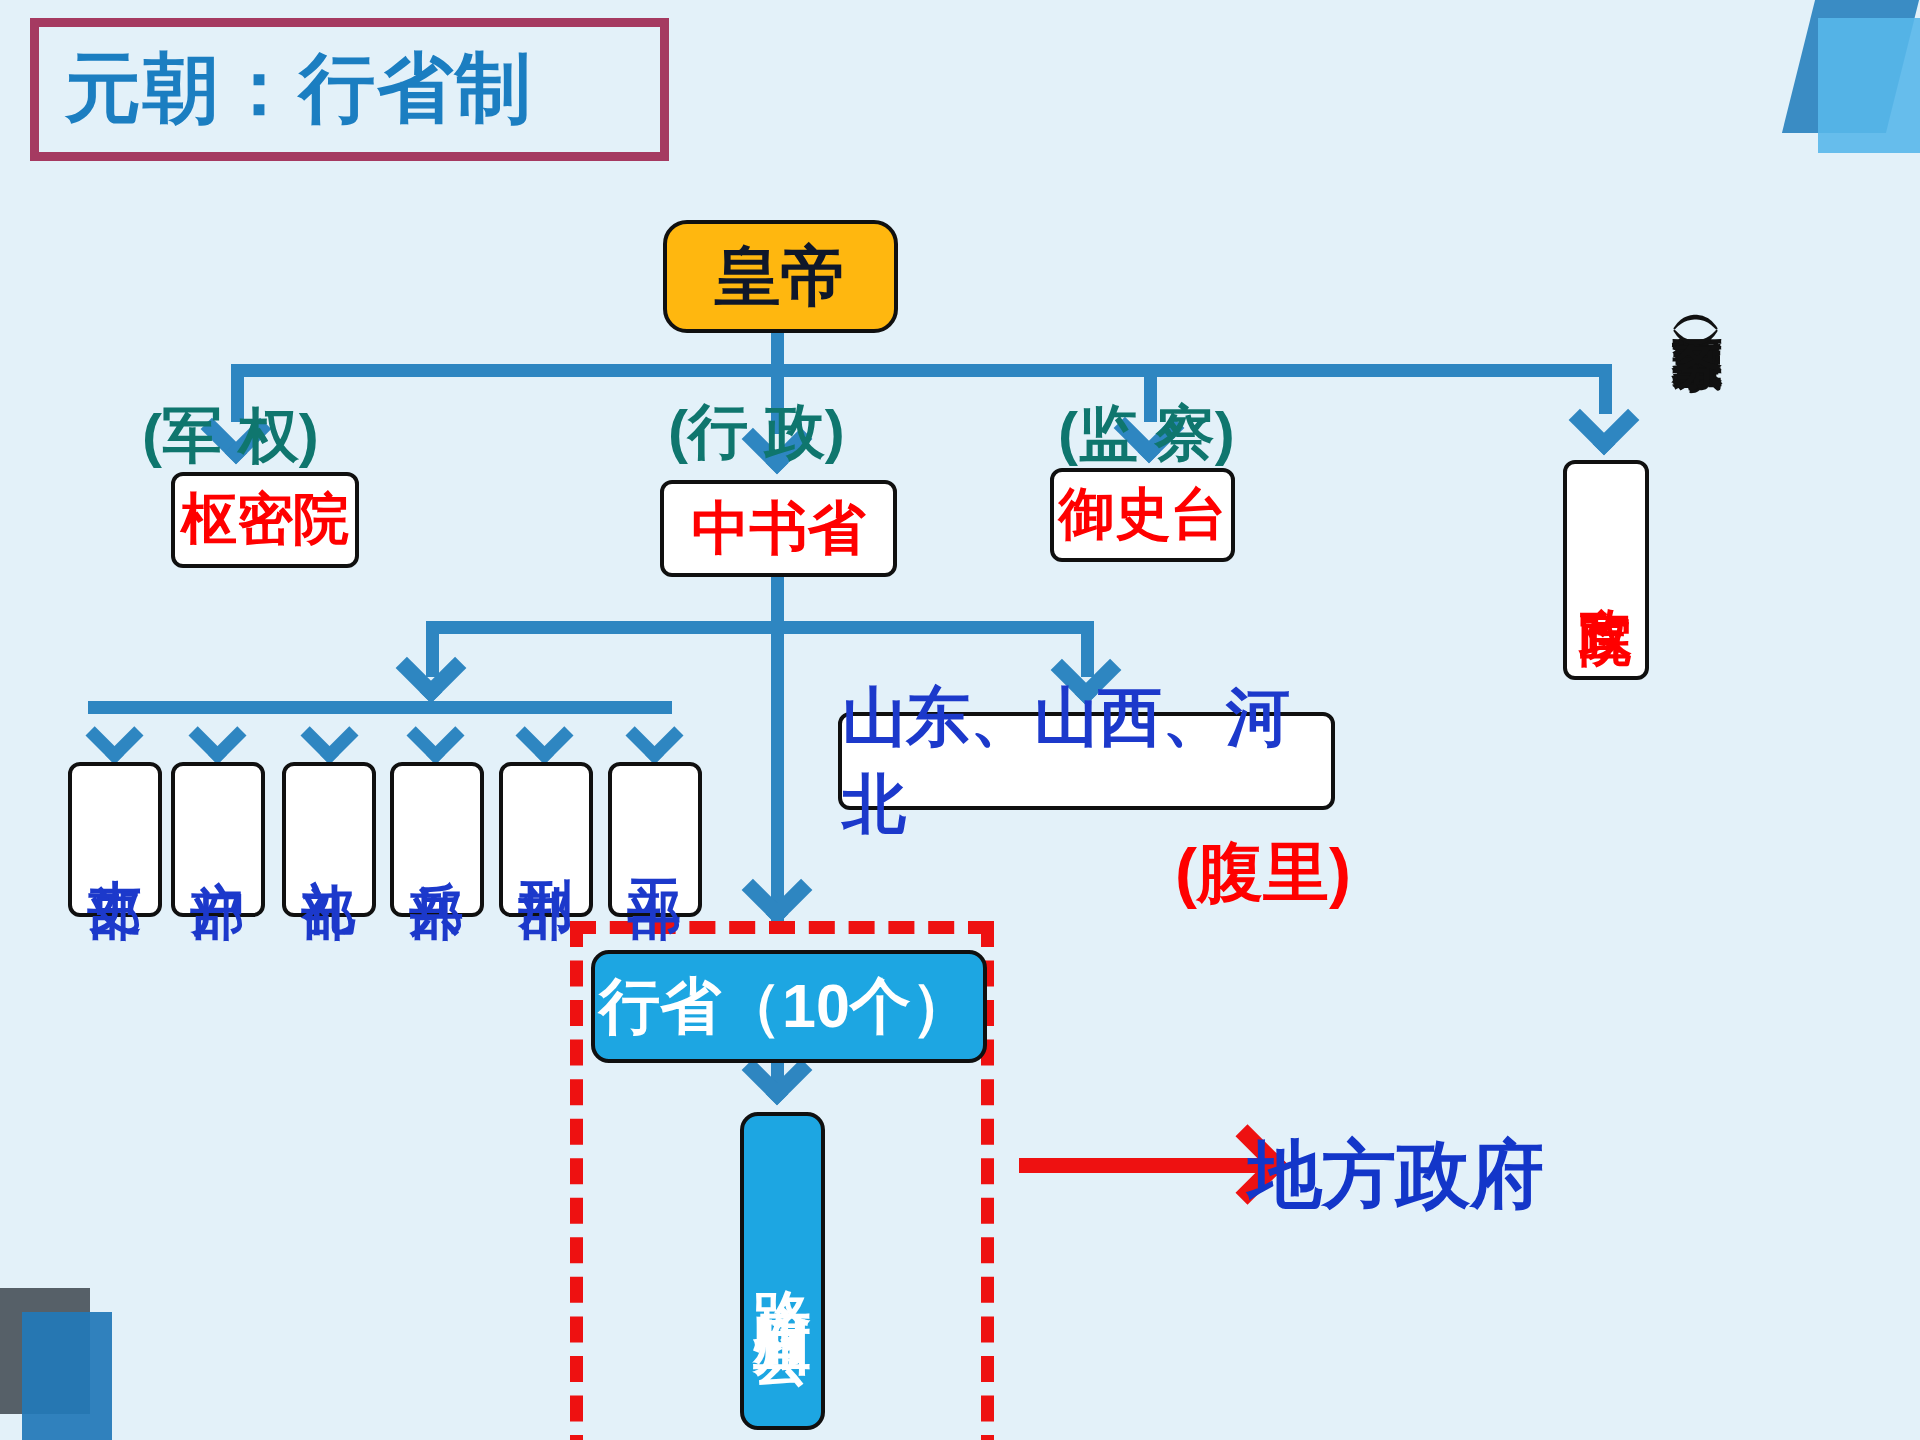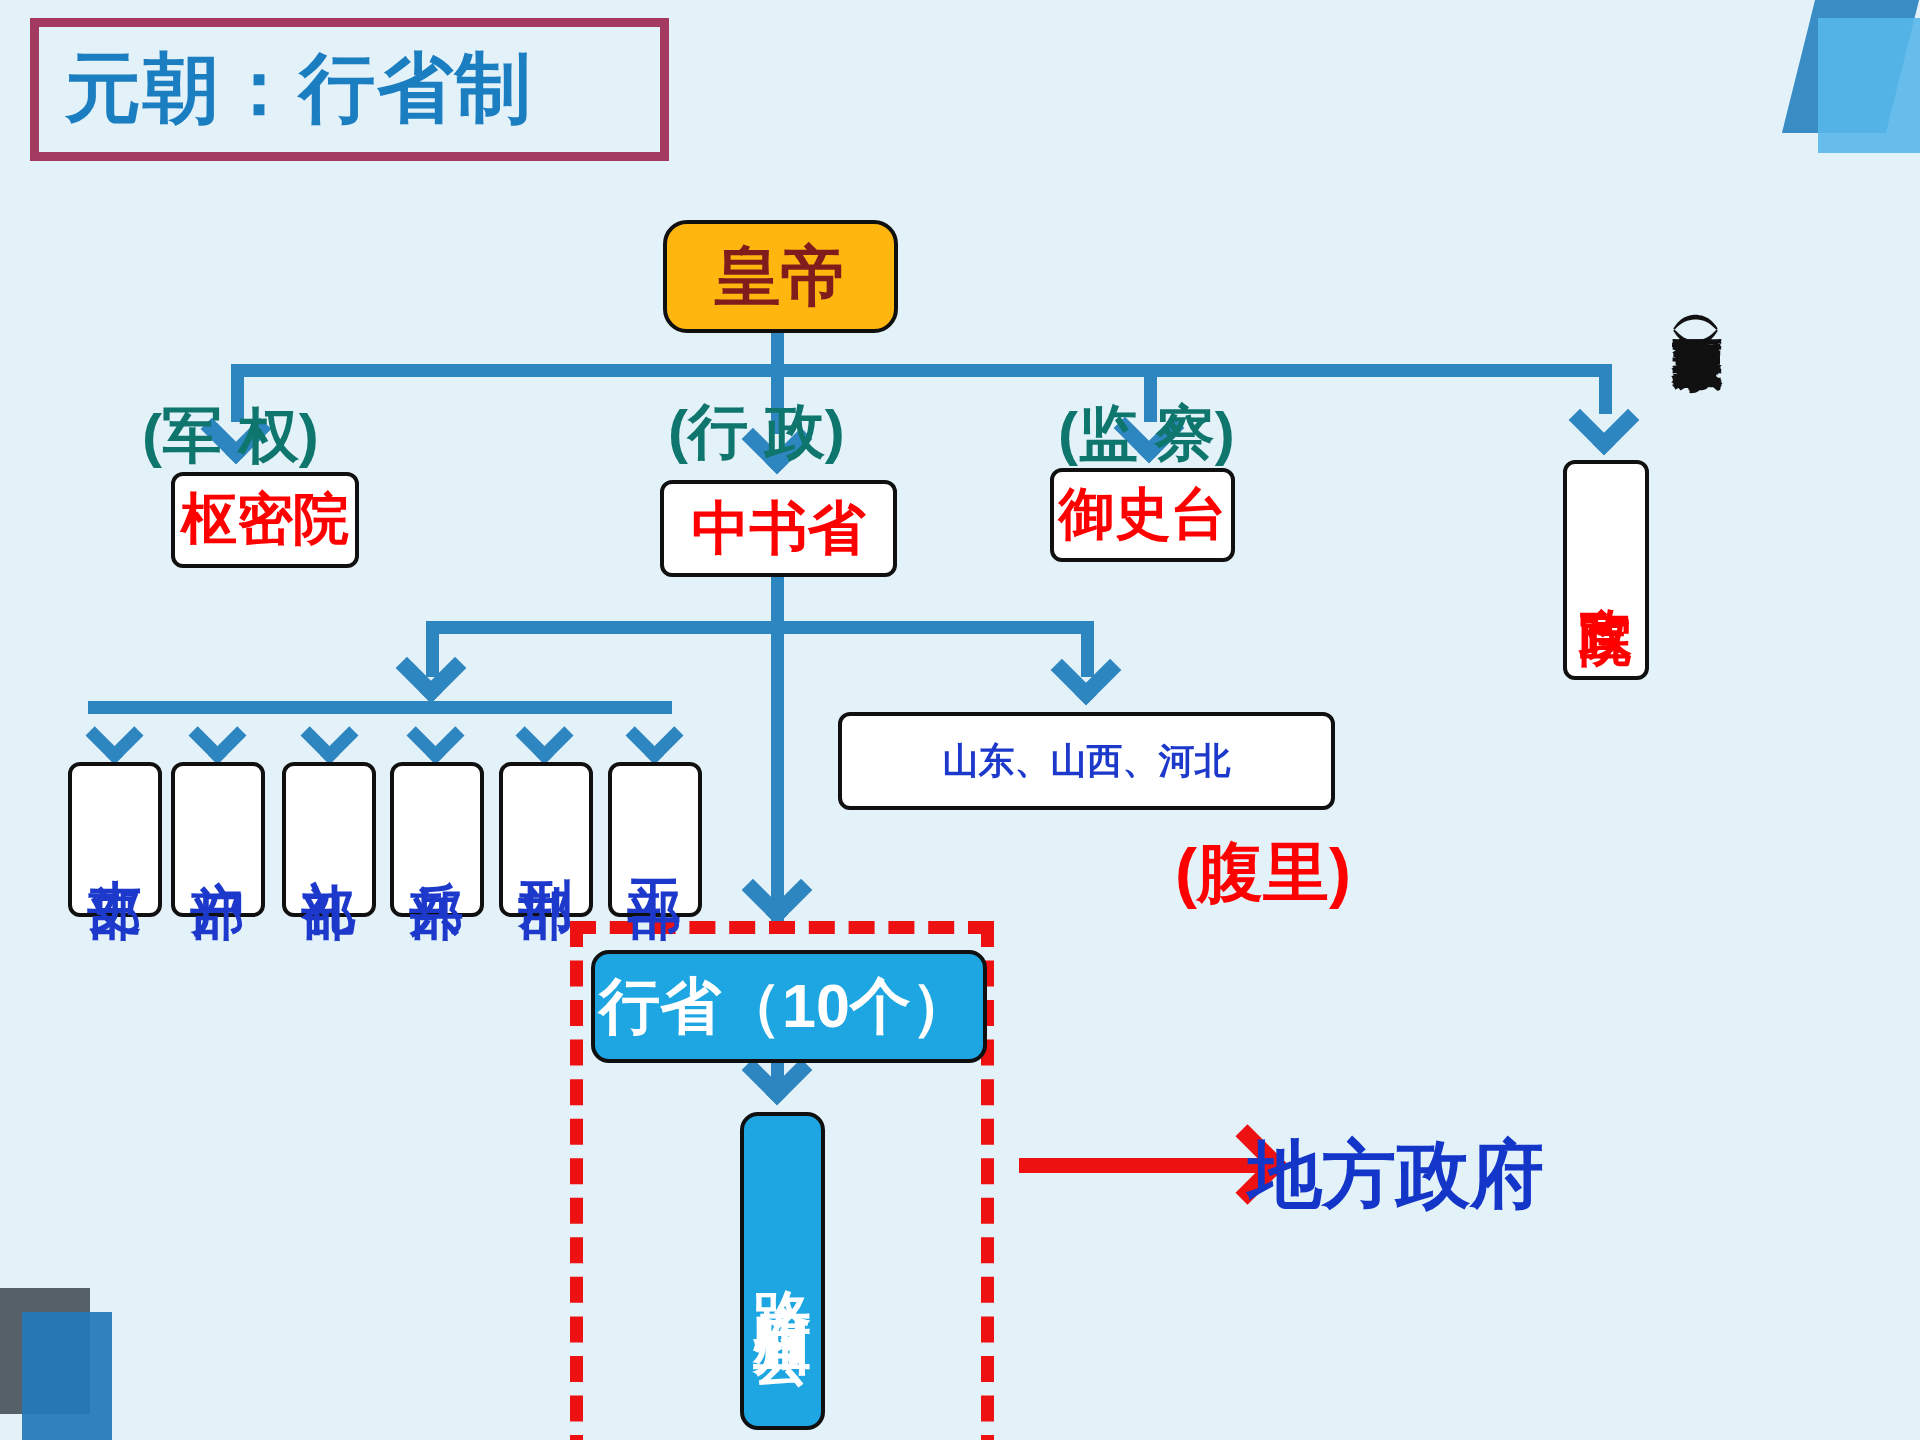--- a/index.html
+++ b/index.html
@@ -16,21 +16,21 @@
     border:9px solid #a53a61;
     display:flex;align-items:center;
     padding-left:26px;
     color:#1b7ec1;font-size:76px;letter-spacing:2px;
   }
   
   .node{
     display:flex;align-items:center;justify-content:center;
     border:4px solid #101010;box-sizing:border-box;
   }
-  .orange{background:#ffb70f;border-radius:24px;color:#7f1d1d;}
+  .orange{background:#ffb70f;border-radius:24px;color:#0f172a;}
   .yellow{background:#ffffff;border-radius:12px;}
   .bluebox{background:#1da6e2;border-radius:18px;color:#ffffff;}
   .redtext{color:#ff0000;}
   .bluetext{color:#1c39cb;}
   .vert{writing-mode:vertical-rl;text-orientation:mixed;letter-spacing:4px;}
   
   .line{background:#2e86c1;}
   .chev{width:34px;height:34px;border:0 solid #2e86c1;
         border-right-width:16px;border-bottom-width:16px;
         border-right-style:solid;border-bottom-style:solid;
@@ -156,21 +156,21 @@
   <div class="abs node yellow bluetext vert" style="left:390px;top:762px;width:94px;height:155px;font-size:54px;">
     <span>兵部</span>
   </div>
   <div class="abs node yellow bluetext vert" style="left:499px;top:762px;width:94px;height:155px;font-size:54px;">
     <span>刑部</span>
   </div>
   <div class="abs node yellow bluetext vert" style="left:608px;top:762px;width:94px;height:155px;font-size:54px;">
     <span>工部</span>
   </div>
 
-  <div class="abs node yellow bluetext" style="left:838px;top:712px;width:497px;height:98px;font-size:36px;">
+  <div class="abs node yellow bluetext" style="left:838px;top:712px;width:497px;height:98px;font-size:64px;">
     <span>山东、山西、河北</span>
   </div>
   <div class="abs fuli" style="left:1175px;top:828px;">(腹里)</div>
 
   <div class="abs node bluebox" style="left:591px;top:950px;width:396px;height:113px;font-size:61px;justify-content:flex-start;padding-left:4px;">
     <span style="white-space:nowrap;">行省（10个）</span>
   </div>
 
   <div class="abs node bluebox vert" style="left:740px;top:1112px;width:85px;height:318px;font-size:58px;letter-spacing:14px;">
     <span>路府州县</span>

